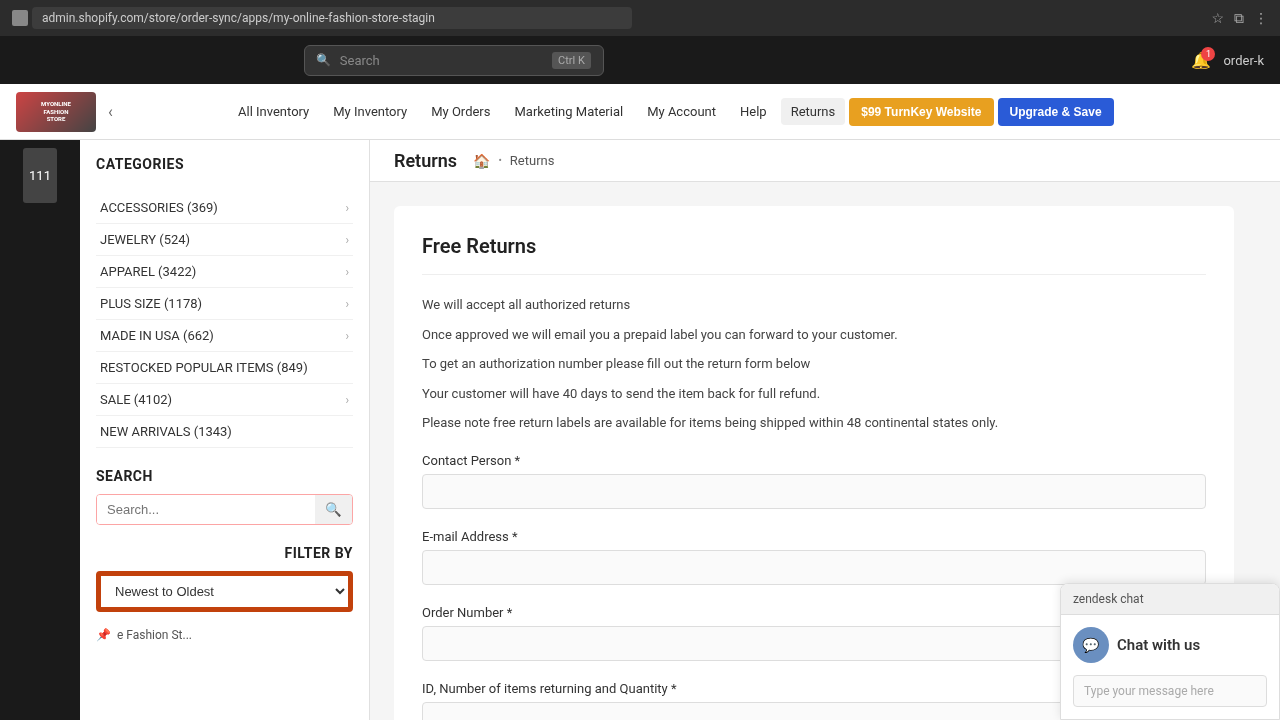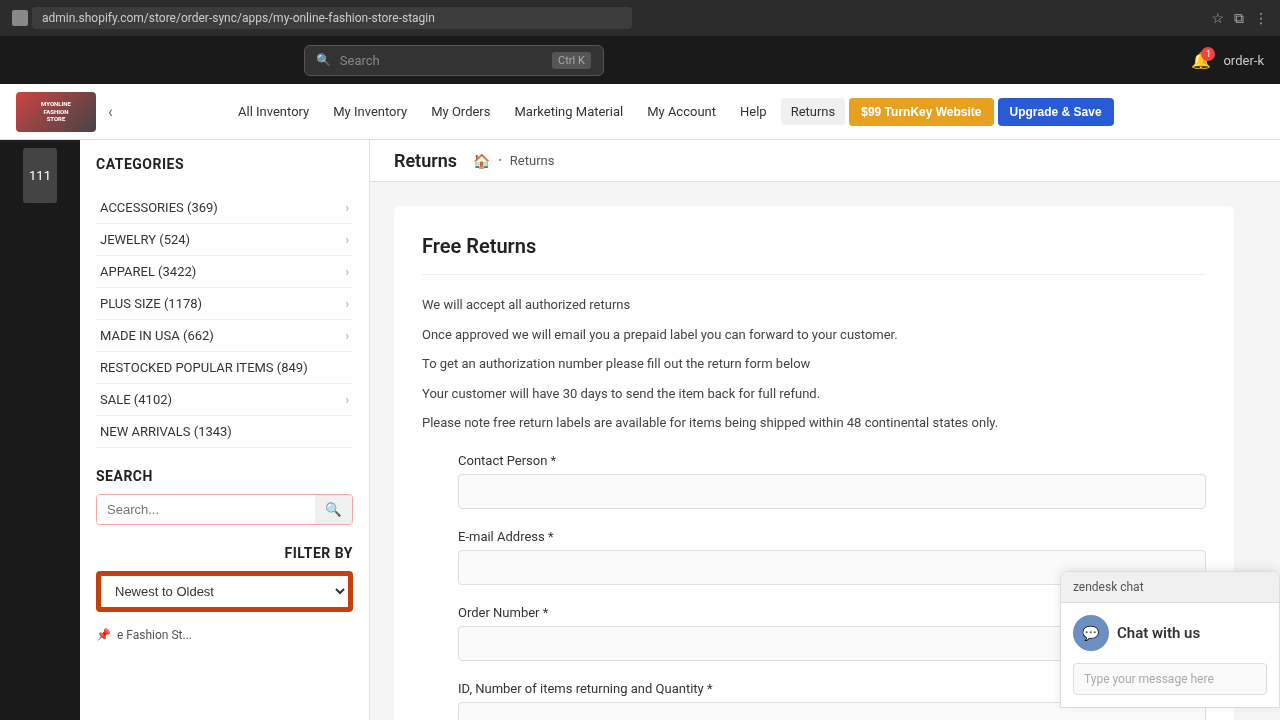--- a/index.html
+++ b/index.html
@@ -327,21 +327,20 @@
       margin-bottom: 20px;
     }
     .returns-text {
       font-size: 13px;
       color: #444;
       margin-bottom: 10px;
       line-height: 1.5;
     }
     .form-group {
       margin-top: 20px;
-      margin-left: 36px;
     }
     .form-label {
       font-size: 13px;
       color: #333;
       margin-bottom: 6px;
       display: block;
     }
     .form-input {
       width: 100%;
       padding: 9px 12px;
@@ -349,21 +348,21 @@
       border-radius: 4px;
       font-size: 13px;
       color: #333;
       outline: none;
       background: #fafafa;
     }
 
     
     .chat-widget {
       position: fixed;
-      bottom: 12px;
+      bottom: 0;
       right: 0;
       width: 220px;
       background: white;
       border: 1px solid #ddd;
       border-radius: 8px 8px 0 0;
       box-shadow: 0 -2px 10px rgba(0,0,0,0.1);
       overflow: hidden;
     }
     .chat-header {
       background: #f0f0f0;
@@ -531,21 +530,21 @@
       <span class="breadcrumb-link">Returns</span>
     </div>
 
     <div class="returns-area">
       <div class="returns-card">
         <div class="returns-heading">Free Returns</div>
 
         <p class="returns-text">We will accept all authorized returns</p>
         <p class="returns-text">Once approved we will email you a prepaid label you can forward to your customer.</p>
         <p class="returns-text">To get an authorization number please fill out the return form below</p>
-        <p class="returns-text">Your customer will have 30 days to send the item back for full refund.</p>
+        <p class="returns-text">Your customer will have 40 days to send the item back for full refund.</p>
         <p class="returns-text">Please note free return labels are available for items being shipped within 48 continental states only.</p>
 
         <div class="form-group">
           <label class="form-label">Contact Person *</label>
           <input class="form-input" type="text" style="">
         </div>
 
         <div class="form-group">
           <label class="form-label">E-mail Address *</label>
           <input class="form-input" type="email" style="">

